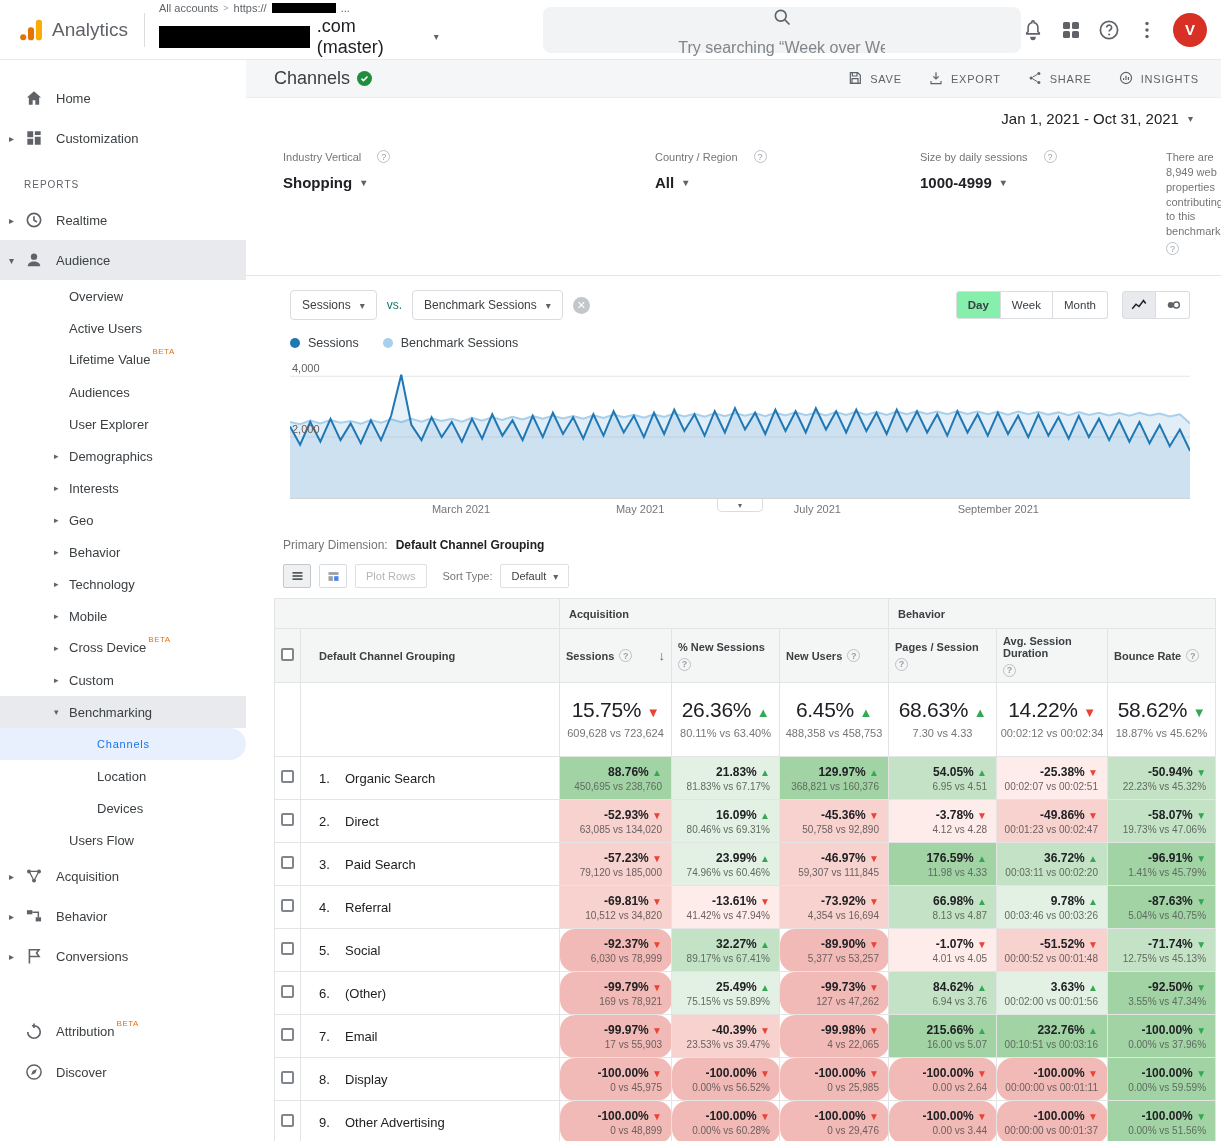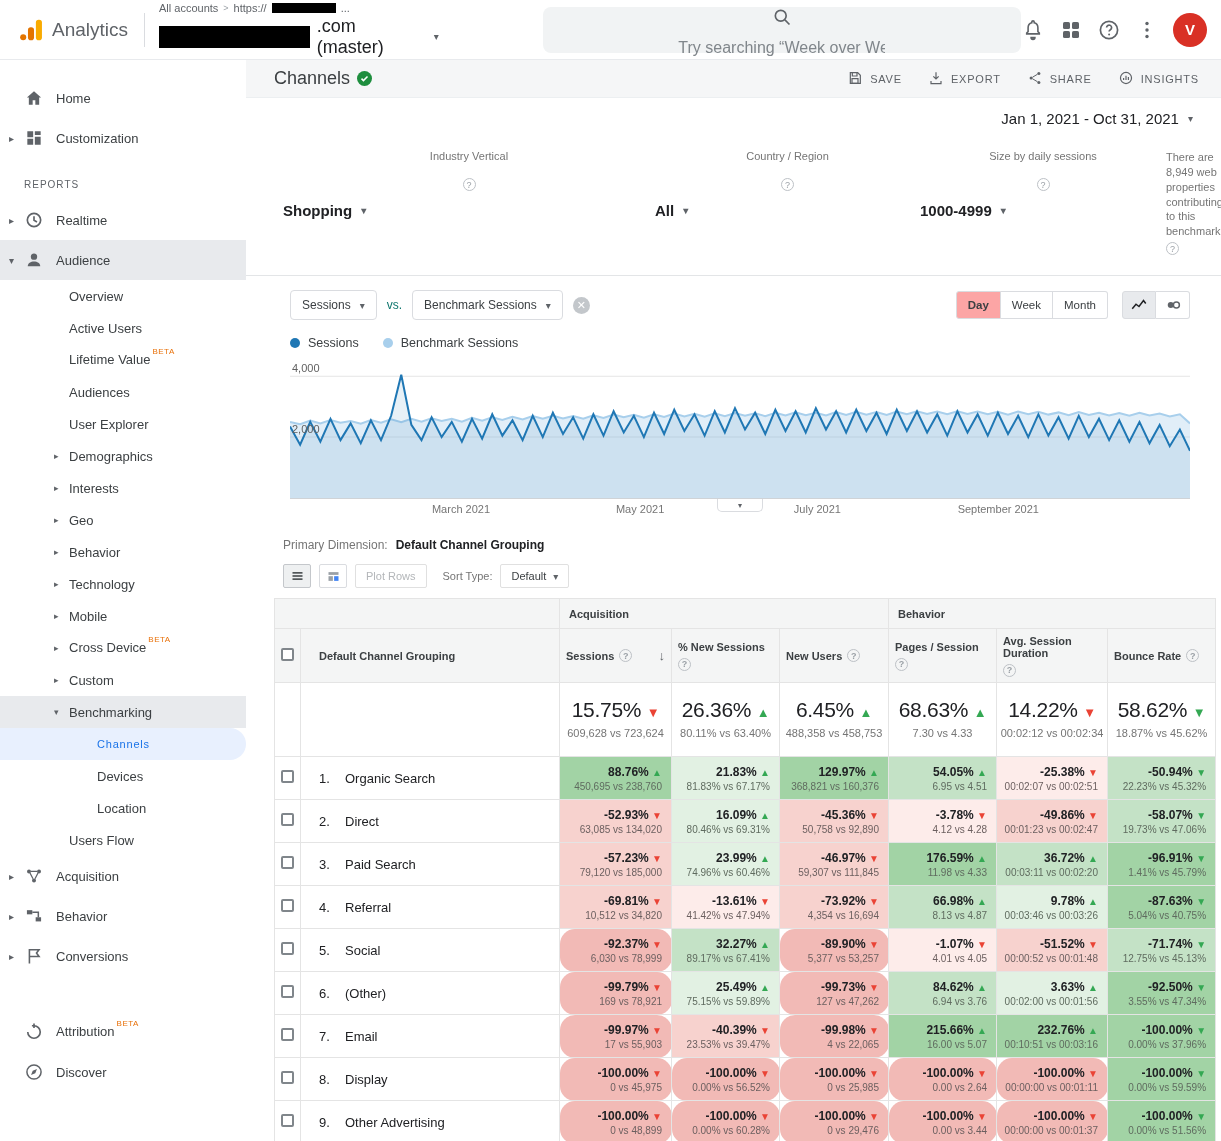--- a/index.html
+++ b/index.html
@@ -66,21 +66,21 @@
     color:#5f6368; cursor:pointer; }
   .act svg { width:16px; height:16px; }
 
   .date-row { height:44px; position:relative; }
   .daterange { position:absolute; right:28px; top:12px; font-size:15px; font-weight:500;
     color:#202124; display:flex; gap:9px; align-items:center; cursor:pointer; }
 
   .controls-row { display:flex; padding:8px 14px 0 37px; height:133px; }
   .ctl { display:flex; flex-direction:column; }
   .ctl1 { width:372px; } .ctl2 { width:265px; } .ctl3 { width:246px; }
-  .ctl-label { font-size:11px; color:#757575; display:flex; align-items:center; gap:16px;flex-direction:column; }
+  .ctl-label { font-size:11px; color:#757575; display:flex; align-items:center; gap:16px; }
   .q { display:inline-flex; width:13px; height:13px; border:1px solid #bdc1c6; border-radius:50%;
     color:#9aa0a6; font-size:9px; align-items:center; justify-content:center; flex:0 0 13px; }
   .q::before { content:"?"; }
   .ctl-value { margin-top:11px; font-size:15px; font-weight:bold; color:#202124;
     display:flex; align-items:center; gap:9px; cursor:pointer; }
   .bench-note { margin-left:auto; width:72px; font-size:11px; color:#757575; line-height:1.35; }
   .bench-note .q { margin-top:3px; }
 
   
   .chart-section { border-top:1px solid #e3e5e7; padding:14px 31px 0 44px; }
@@ -90,21 +90,21 @@
     cursor:pointer; }
   .vs { font-size:12px; color:#0f766e; }
   .xcirc { width:17px; height:17px; border-radius:50%; background:#c3c7cb; color:#fff;
     font-size:11px; display:flex; align-items:center; justify-content:center; cursor:pointer; }
   .right-ctls { margin-left:auto; display:flex; align-items:center; gap:14px; }
   .seg { display:flex; }
   .seg button { height:28px; padding:0 11px; font-size:11.5px; color:#3c4043; background:#fff;
     border:1px solid #dadce0; border-left-width:0; cursor:pointer; font-family:"Liberation Sans", sans-serif; }
   .seg button:first-child { border-left-width:1px; border-radius:3px 0 0 3px; }
   .seg button:last-child { border-radius:0 3px 3px 0; }
-  .seg button.sel { background:#fca5a5; font-weight:bold; }
+  .seg button.sel { background:#86efac; font-weight:bold; }
   .toggle-grp { display:flex; }
   .tg { width:34px; height:28px; border:1px solid #dadce0; border-left-width:0; background:#fff;
     display:flex; align-items:center; justify-content:center; color:#5f6368; cursor:pointer; }
   .tg:first-child { border-left-width:1px; border-radius:3px 0 0 3px; }
   .tg:last-child { border-radius:0 3px 3px 0; }
   .tg.sel { background:#e8eaed; color:#202124; }
   .tg svg { width:18px; height:18px; }
 
   .legend { display:flex; gap:24px; margin-top:16px; font-size:12.5px; color:#3c4043; }
   .leg-item { display:flex; align-items:center; gap:8px; }
@@ -315,24 +315,24 @@
         <span class="lbl">Custom</span>
       </div>
       <div class="si l1 sel">
         <span class="caret sub">▾</span>
         <span class="lbl">Benchmarking</span>
       </div>
       <div class="si l2 act">
         <span class="lbl">Channels</span>
       </div>
       <div class="si l2">
+        <span class="lbl">Location</span>
+      </div>
+      <div class="si l2">
         <span class="lbl">Devices</span>
-      </div>
-      <div class="si l2">
-        <span class="lbl">Location</span>
       </div>
       <div class="si l1">
         <span class="lbl">Users Flow</span>
       </div>
       <div class="si l0">
         <span class="caret ">▸</span>
         <span class="ic"><svg viewBox="0 0 24 24">
             <circle cx="6" cy="6.5" r="2.4" fill="currentColor"></circle>
             <circle cx="18" cy="6.5" r="2.4" fill="currentColor"></circle>
             <circle cx="12" cy="17.5" r="2.4" fill="currentColor"></circle>

